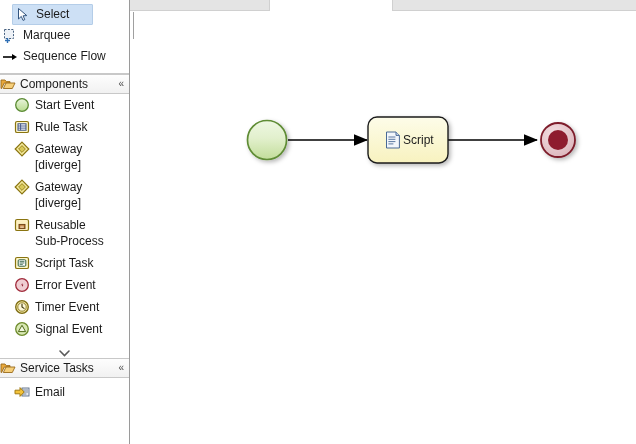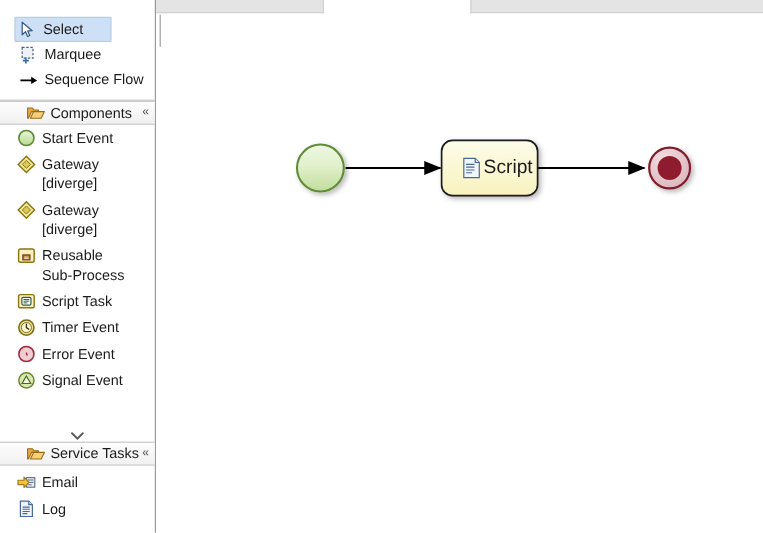--- a/index.html
+++ b/index.html
@@ -45,21 +45,21 @@
     border-right: 1px solid #9a9a9a;
     box-sizing: border-box;
     overflow: hidden;
   }
 
   .tool-row {
     position: relative;
     height: 21px;
     display: flex;
     align-items: center;
-    padding-left: 16px;
+    padding-left: 2px;
     box-sizing: border-box;
     white-space: nowrap;
   }
   .tool-row.selected {
     background: #cde0f5;
     border: 1px solid #b4cde8;
     margin: 0 36px 0 12px;
     padding-left: 2px;
     border-radius: 1px;
   }
@@ -87,21 +87,21 @@
     max-width: 78px;
     word-wrap: break-word;
   }
 
   
   .section-header {
     position: relative;
     height: 20px;
     display: flex;
     align-items: center;
-    padding-left: 22px;
+    padding-left: 0;
     box-sizing: border-box;
     background: linear-gradient(to bottom, #fdfdfd 0%, #f1f1f1 100%);
     border-top: 1px solid #c8c8c8;
     border-bottom: 1px solid #c8c8c8;
     font-size: 12px;
   }
   .section-header .sec-title { margin-left: 4px; color: #1b1b1b; }
   .chevrons {
     position: absolute;
     right: 7px; top: 50%;
@@ -146,37 +146,37 @@
   }
   #canvas-left-rule {
     position: absolute;
     left: 2px; top: 0;
     width: 1px; height: 27px;
     background: #a0a0a0;
   }
 
   .node { position: absolute; }
   .node-label {
-    font-size: 16px;
+    font-size: 12px;
     color: #1b1b1b;
     line-height: 14px;
     white-space: nowrap;
   }
 </style>
 </head>
 <body>
 
 <div id="tab-strip">
   <div id="tab-stub-left" class="tab-stub"></div>
   <div id="tab-stub-right" class="tab-stub"></div>
 </div>
 
 <div id="palette">
 
-  <div style="padding-top:4px;margin-top:10px;">
+  <div style="padding-top:4px;">
 
     <div class="tool-row selected">
       <span class="tool-icon">
         <svg width="16" height="16" viewBox="0 0 16 16">
           <path d="M3.5 1.5 L3.5 12 L6.3 9.4 L8.0 13.4 L9.8 12.6 L8.1 8.8 L11.8 8.6 Z" fill="#ffffff" stroke="#33557f" stroke-width="1" stroke-linejoin="round"></path>
         </svg>
       </span>
       <span class="tool-label">Select</span>
     </div>
 
@@ -226,20 +226,30 @@
                 <stop offset="100%" stop-color="#b8dc8e"></stop>
           </linearGradient>
             </defs>
           <circle cx="8" cy="8" r="6.3" fill="url(#gStartSm)" stroke="#5a8a33" stroke-width="1.3"></circle>
         </svg>
       </span>
       <span class="item-label">Start Event</span>
     </div>
 
 
+    <div class="item-row">
+      <span class="tool-icon">
+        <svg width="16" height="16" viewBox="0 0 16 16">
+          <rect x="1.5" y="2.5" width="13" height="11" rx="1.6" fill="#fdf6c8" stroke="#8a7410" stroke-width="1.2"></rect>
+          <rect x="4" y="4.8" width="8" height="6.4" fill="#ffffff" stroke="#3a4f82" stroke-width="1"></rect>
+          <path d="M4 7 H12 M4 9.1 H12 M6.6 4.8 V11.2" stroke="#3a4f82" stroke-width="0.9"></path>
+        </svg>
+      </span>
+      <span class="item-label">Rule Task</span>
+    </div>
 
     <div class="item-row">
       <span class="tool-icon">
         <svg width="16" height="16" viewBox="0 0 16 16">
           <path d="M8 1.2 L14.8 8 L8 14.8 L1.2 8 Z" fill="#f3e89a" stroke="#8a7410" stroke-width="1.2"></path>
           <path d="M8 4.6 L11.4 8 L8 11.4 L4.6 8 Z" fill="#d8c858" stroke="#8a7410" stroke-width="0.8"></path>
         </svg>
       </span>
       <span class="item-label">Gateway [diverge]</span>
     </div>
@@ -272,36 +282,36 @@
           <rect x="4.2" y="4.8" width="7.6" height="6.4" rx="1" fill="#ffffff" stroke="#2f5d3f" stroke-width="1"></rect>
           <path d="M5.6 6.6 h4.8 M5.6 8 h4.8 M5.6 9.4 h3.2" stroke="#2f5d3f" stroke-width="0.8"></path>
         </svg>
       </span>
       <span class="item-label">Script Task</span>
     </div>
 
     <div class="item-row">
       <span class="tool-icon">
         <svg width="16" height="16" viewBox="0 0 16 16">
+          <circle cx="8" cy="8" r="6.3" fill="#f0cdd2" stroke="#a02a3a" stroke-width="1.3"></circle>
+          <path d="M5.4 10.8 L8.2 6.3 L9.0 8.6 L11 5.2 L8.4 9.8 L7.5 7.5 Z" fill="#8e1f2f"></path>
+        </svg>
+      </span>
+      <span class="item-label">Error Event</span>
+    </div>
+
+    <div class="item-row">
+      <span class="tool-icon">
+        <svg width="16" height="16" viewBox="0 0 16 16">
           <circle cx="8" cy="8" r="6.3" fill="#ede29a" stroke="#7c6a12" stroke-width="1.3"></circle>
           <circle cx="8" cy="8" r="4.2" fill="#fbf6d8" stroke="#7c6a12" stroke-width="0.8"></circle>
           <path d="M8 5.2 V8 L10 9.4" stroke="#3a3206" stroke-width="1.1" fill="none" stroke-linecap="round"></path>
         </svg>
       </span>
       <span class="item-label">Timer Event</span>
-    </div>
-
-    <div class="item-row">
-      <span class="tool-icon">
-        <svg width="16" height="16" viewBox="0 0 16 16">
-          <circle cx="8" cy="8" r="6.3" fill="#f0cdd2" stroke="#a02a3a" stroke-width="1.3"></circle>
-          <path d="M5.4 10.8 L8.2 6.3 L9.0 8.6 L11 5.2 L8.4 9.8 L7.5 7.5 Z" fill="#8e1f2f"></path>
-        </svg>
-      </span>
-      <span class="item-label">Error Event</span>
     </div>
 
     <div class="item-row">
       <span class="tool-icon">
         <svg width="16" height="16" viewBox="0 0 16 16">
           <circle cx="8" cy="8" r="6.3" fill="#d9e8b4" stroke="#6c8a2a" stroke-width="1.3"></circle>
           <path d="M8 4.3 L11.6 10.6 H4.4 Z" fill="#f2f7e4" stroke="#4f6a18" stroke-width="1"></path>
         </svg>
       </span>
       <span class="item-label">Signal Event</span>
@@ -330,30 +340,20 @@
       <span class="tool-icon">
         <svg width="16" height="16" viewBox="0 0 16 16">
           <rect x="8" y="4" width="7" height="8" fill="#e8edf4" stroke="#5a6b85" stroke-width="0.9"></rect>
           <path d="M9 6 h5 M9 8 h5 M9 10 h3.4" stroke="#5a6b85" stroke-width="0.8"></path>
           <path d="M1 6.2 H6 V3.6 L10.2 8 L6 12.4 V9.8 H1 Z" fill="#f3c23a" stroke="#a37b10" stroke-width="1" stroke-linejoin="round"></path>
         </svg>
       </span>
       <span class="item-label">Email</span>
     </div>
 
-    <div class="item-row">
-      <span class="tool-icon">
-        <svg width="16" height="16" viewBox="0 0 16 16">
-          <path d="M3 1.6 H10 L13 4.6 V14.4 H3 Z" fill="#eef3fa" stroke="#4a6a96" stroke-width="1"></path>
-          <path d="M10 1.6 V4.6 H13" fill="#cfdcec" stroke="#4a6a96" stroke-width="1"></path>
-          <path d="M4.8 6.6 h6 M4.8 8.4 h6 M4.8 10.2 h6 M4.8 12 h4" stroke="#4a6a96" stroke-width="0.9"></path>
-        </svg>
-      </span>
-      <span class="item-label">Log</span>
-    </div>
   </div>
 
 </div>
 
 <div id="canvas">
   <div id="canvas-left-rule"></div>
 
   <svg width="505" height="432" viewBox="0 0 505 432" style="position:absolute; left:0; top:0;">
     <defs>
       <linearGradient id="gStart" x1="0" y1="0" x2="0" y2="1">

